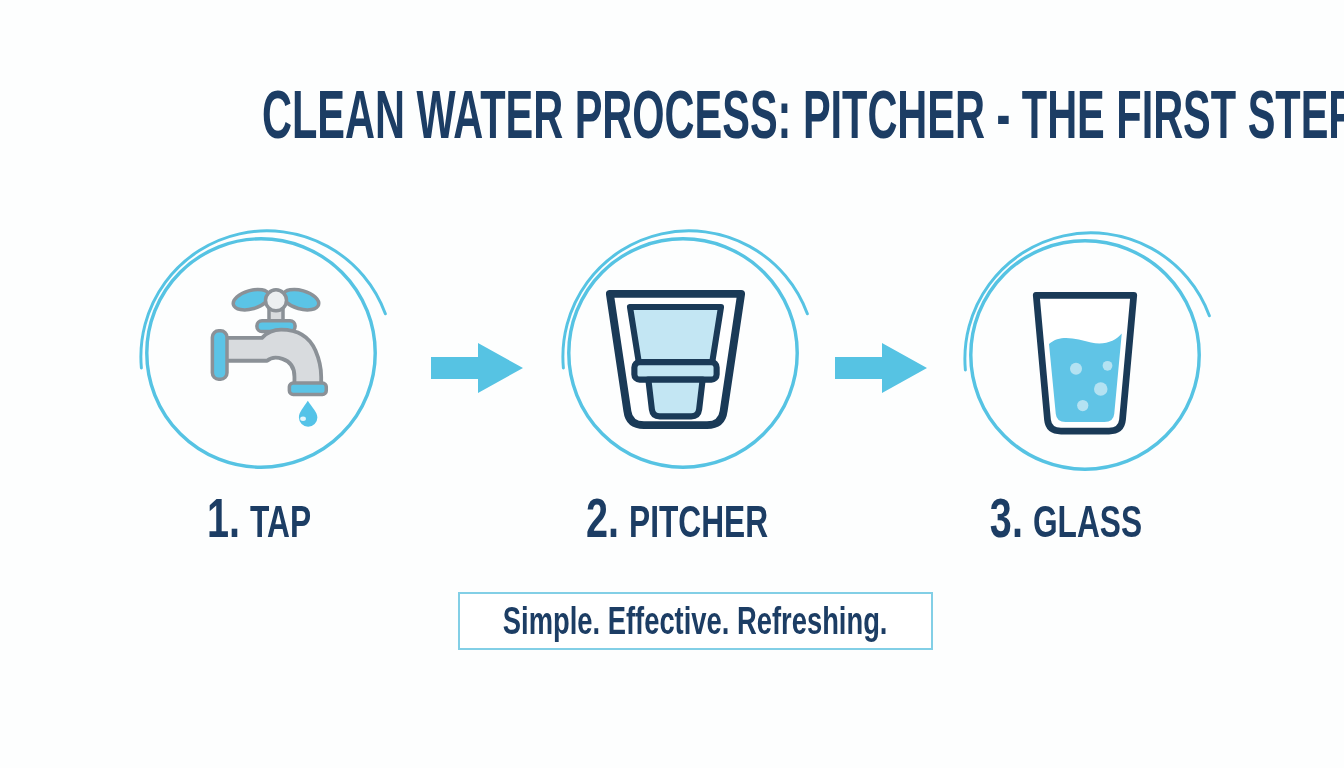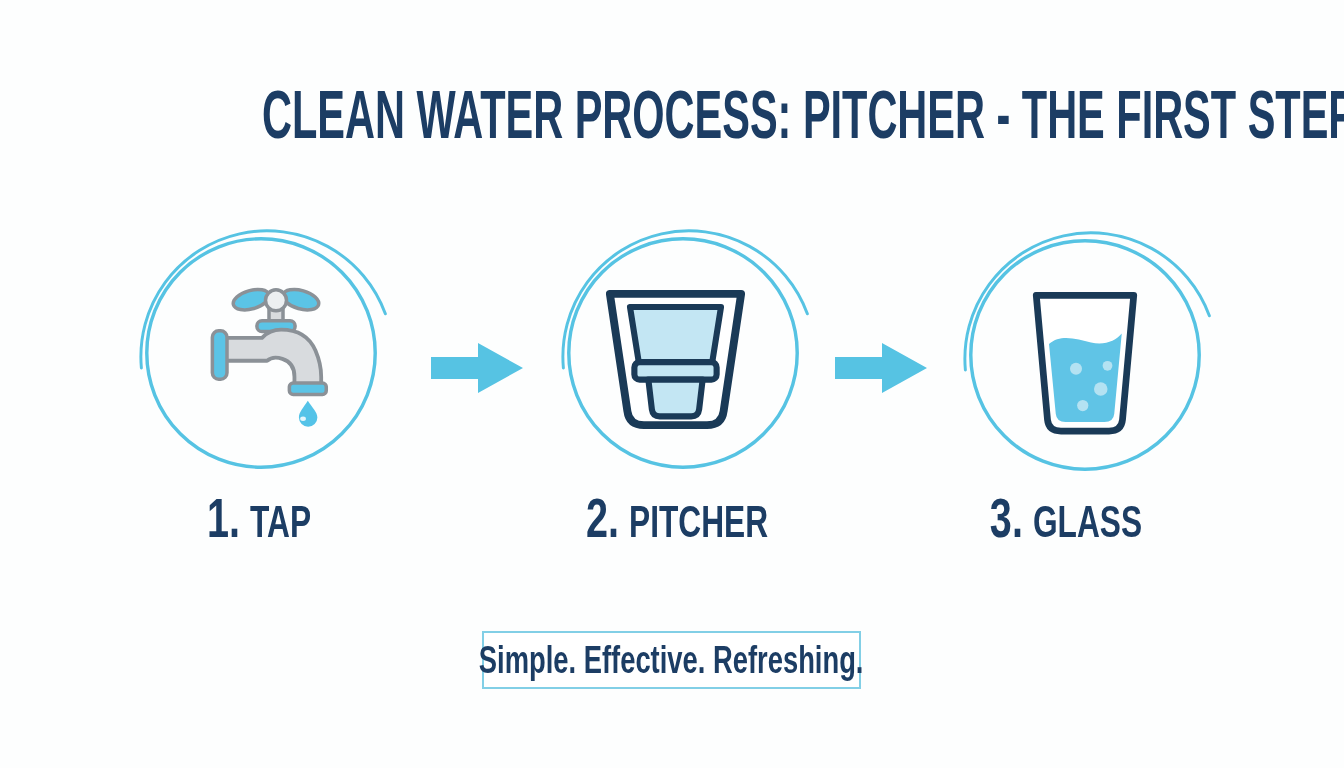--- a/index.html
+++ b/index.html
@@ -50,23 +50,23 @@
   .label-3{left:906px;}
 
   .badge-1{left:133px;top:225px;}
   .badge-2{left:555px;top:225px;}
   .badge-3{left:957px;top:227px;}
 
   .arrow-1{left:431px;top:343px;}
   .arrow-2{left:835px;top:343px;}
 
   .tagline-box{
-    position:absolute;left:458px;top:631px;width:379px;height:58px;
+    position:absolute;left:458px;top:592px;width:475px;height:58px;
     border:2px solid var(--box-border);background:#fff;
-    display:flex;align-items:center;justify-content:center;margin-left:24px;
+    display:flex;align-items:center;justify-content:center;
   }
   .tagline-box span{
     color:var(--navy);font-size:38px;font-weight:bold;line-height:1;white-space:nowrap;
     transform:scaleX(0.72);transform-origin:50% 50%;
   }
 </style>
 </head>
 <body>
 
 <div class="canvas">

